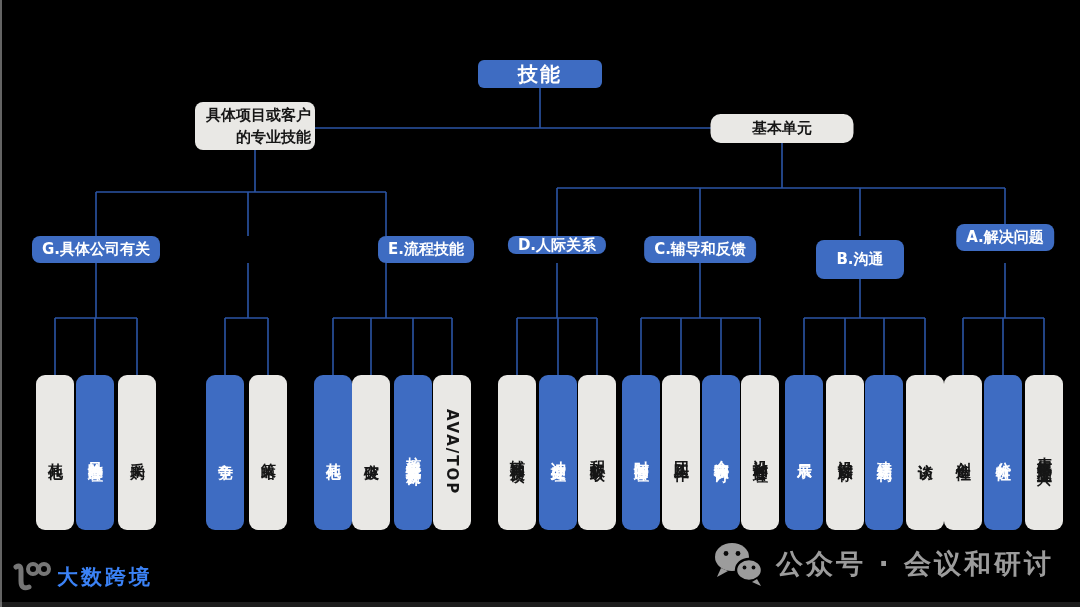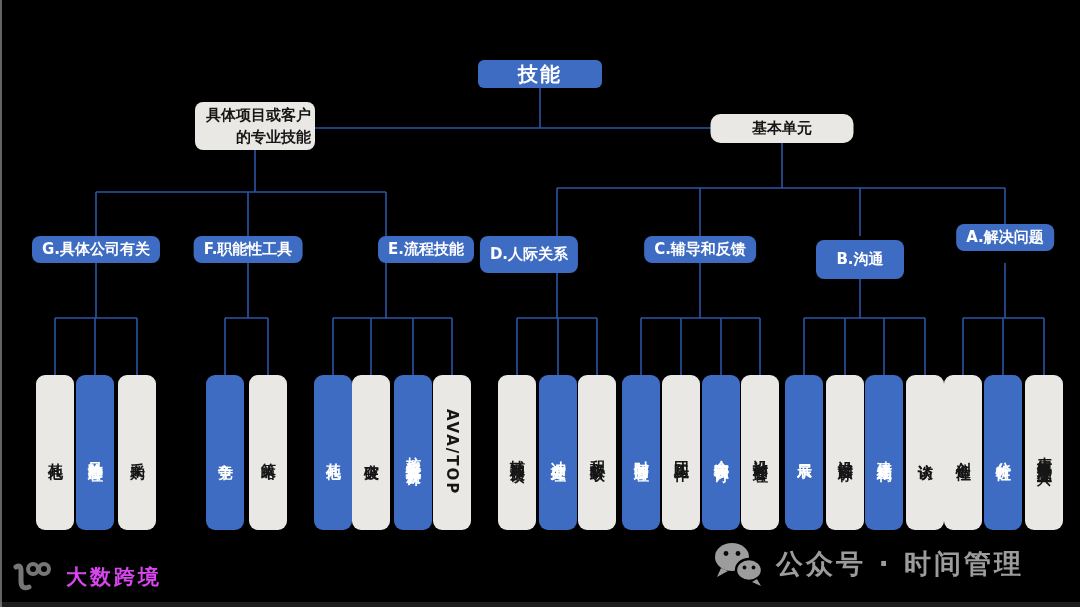--- a/index.html
+++ b/index.html
@@ -10,22 +10,22 @@
   .node{position:absolute;transform:translateX(-50%);display:flex;align-items:center;justify-content:center;
         box-sizing:border-box;border-radius:6px;}
   .node.blue{background:var(--blue);color:#ffffff;}
   .node.white{background:var(--white);color:#161616;}
   .root-node{font-size:20px;font-weight:700;letter-spacing:2px;}
   .branch{font-size:15px;font-weight:600;border-radius:8px;text-align:center;line-height:1.5;padding:2px 4px;}
   .cat{height:27px;min-width:88px;padding:0 10px;font-size:15px;font-weight:600;white-space:nowrap;border-radius:8px;}
   .leaf{width:38px;height:155px;border-radius:9px;writing-mode:vertical-rl;text-orientation:mixed;
         font-size:15px;font-weight:600;letter-spacing:2px;}
   line{stroke:var(--line);stroke-width:1.6;}
-  .brand-left{position:absolute;left:10px;top:560px;display:flex;align-items:center;gap:14px;
-              color:#d946ef;font-size:21px;font-weight:700;letter-spacing:3px;}
+  .brand-left{position:absolute;left:10px;top:560px;display:flex;align-items:center;gap:5px;
+              color:#3b82f6;font-size:21px;font-weight:700;letter-spacing:3px;}
   .brand-right{position:absolute;left:712px;top:541px;display:flex;align-items:center;gap:12px;
                color:#9c9c9c;font-size:27px;font-weight:600;letter-spacing:3px;}
   .bottom-strip{position:absolute;left:0;bottom:0;width:1080px;height:5px;background:#1d1d1d;}
   .edge-line{position:absolute;left:0;top:0;width:2px;height:607px;background:#8f8f8f;opacity:.7;}
 </style>
 </head>
 <body>
 
 <div class="stage" style="background: rgb(0, 0, 0);">
   <svg id="connectors" xmlns="http://www.w3.org/2000/svg">
@@ -80,30 +80,29 @@
       <line x1="1003" y1="318" x2="1003" y2="375"></line>
       <line x1="1044" y1="318" x2="1044" y2="375"></line>
     </svg>
   <div id="nodes">
       <div class="node root-node blue" style="left: 540px; top: 60px; width: 124px; height: 28px;">技能</div>
       <div class="node branch white" style="left: 255px; top: 102px; width: 120px; height: 48px; text-align: right;">具体项目或客户的专业技能</div>
       <div class="node cat blue" style="left: 96px; top: 236px; height: 27px;">G.具体公司有关</div>
       <div class="node leaf white" style="left: 55px; top: 375px;">其他</div>
       <div class="node leaf blue" style="left: 95px; top: 375px;">风险管理</div>
       <div class="node leaf white" style="left: 137px; top: 375px;">采购</div>
-      <div class="node cat blue" style="left: 248px; top: 236px; height: 27px;">F.职能性工具</div>
       <div class="node leaf blue" style="left: 225px; top: 375px;">竞争</div>
       <div class="node leaf white" style="left: 268px; top: 375px;">策略</div>
       <div class="node cat blue" style="left: 386px; top: 236px; height: 27px; margin-left: 40px;">E.流程技能</div>
       <div class="node leaf blue" style="left: 333px; top: 375px;">其他</div>
       <div class="node leaf white" style="left: 371px; top: 375px;">突破</div>
       <div class="node leaf blue" style="left: 413px; top: 375px;">核心流程重新设计</div>
       <div class="node leaf white" style="left: 452px; top: 375px;">AVA/TOP</div>
       <div class="node branch white" style="left: 782px; top: 114px; width: 143px; height: 29px; border-radius: 10px;">基本单元</div>
-      <div class="node cat blue" style="left: 529px; top: 236px; height: 37px;">D.人际关系</div>
+      <div class="node cat blue" style="left: 557px; top: 236px; height: 18px;">D.人际关系</div>
       <div class="node leaf white" style="left: 517px; top: 375px;">辅导和反馈</div>
       <div class="node leaf blue" style="left: 558px; top: 375px;">冲突处理</div>
       <div class="node leaf white" style="left: 597px; top: 375px;">积极听取</div>
       <div class="node cat blue" style="left: 700px; top: 236px; height: 27px;">C.辅导和反馈</div>
       <div class="node leaf blue" style="left: 641px; top: 375px;">时间管理</div>
       <div class="node leaf white" style="left: 681px; top: 375px;">团队工作</div>
       <div class="node leaf blue" style="left: 721px; top: 375px;">会议和研讨</div>
       <div class="node leaf white" style="left: 760px; top: 375px;">设计和管理</div>
       <div class="node cat blue" style="left: 860px; top: 240px; height: 39px;">B.沟通</div>
       <div class="node leaf blue" style="left: 804px; top: 375px;">展示</div>
@@ -129,18 +128,18 @@
     <svg width="52" height="46" viewBox="0 0 52 46">
       <ellipse cx="20" cy="16" rx="17" ry="14" fill="#9c9c9c"></ellipse>
       <path d="M9 27 L5 36 L16 30 Z" fill="#9c9c9c"></path>
       <circle cx="14" cy="12.5" r="2.4" fill="#0a0a0a"></circle>
       <circle cx="26" cy="12.5" r="2.4" fill="#0a0a0a"></circle>
       <ellipse cx="37" cy="29" rx="13" ry="11" fill="#9c9c9c" stroke="#000000" stroke-width="2.4"></ellipse>
       <path d="M45 38 L49 45 L40 41 Z" fill="#9c9c9c"></path>
       <circle cx="32.5" cy="26.5" r="1.9" fill="#0a0a0a"></circle>
       <circle cx="41.5" cy="26.5" r="1.9" fill="#0a0a0a"></circle>
     </svg>
-    <span>公众号 · 时间管理</span>
+    <span>公众号 · 会议和研讨</span>
   </div>
 
   <div class="bottom-strip"></div>
   <div class="edge-line"></div>
 </div>
 
 </body></html>

